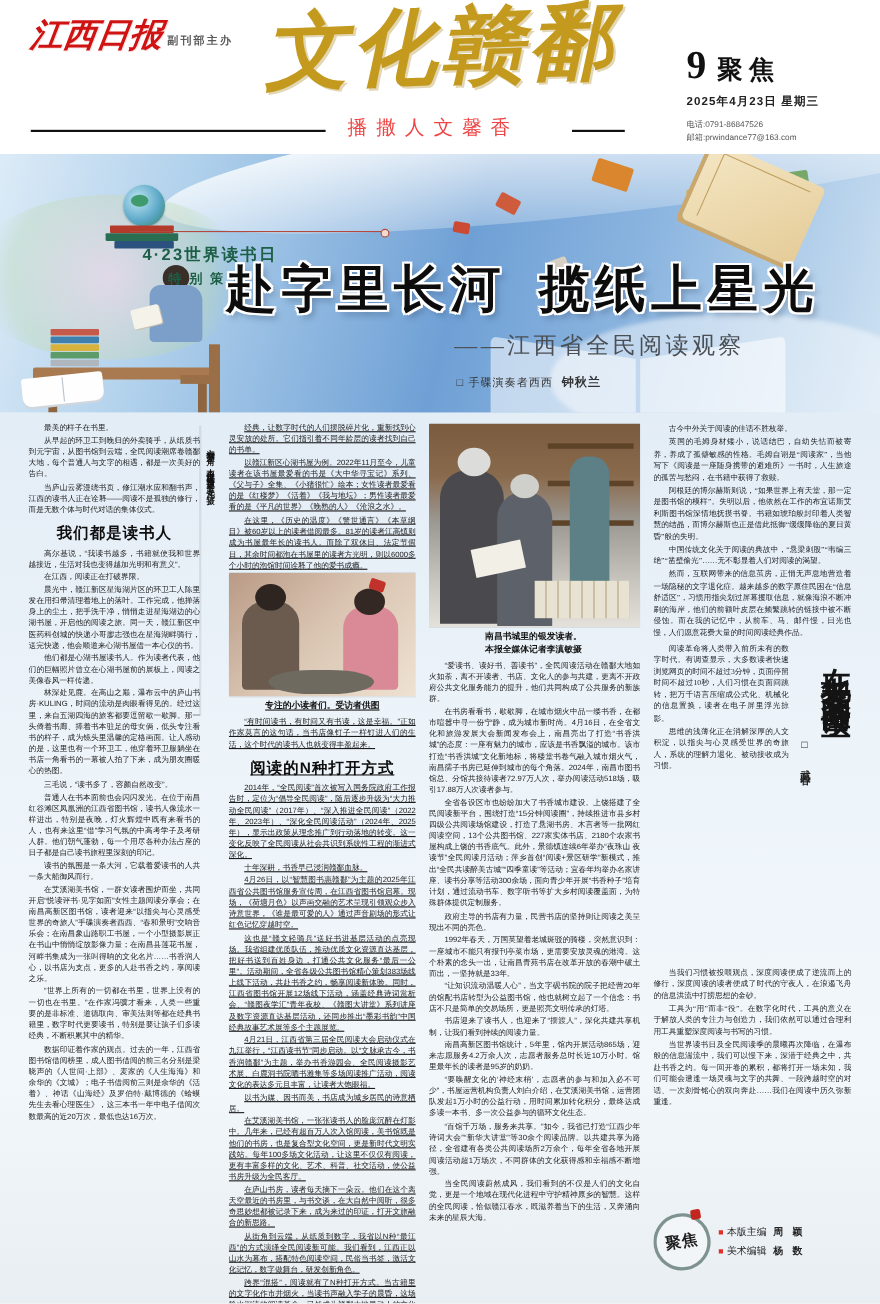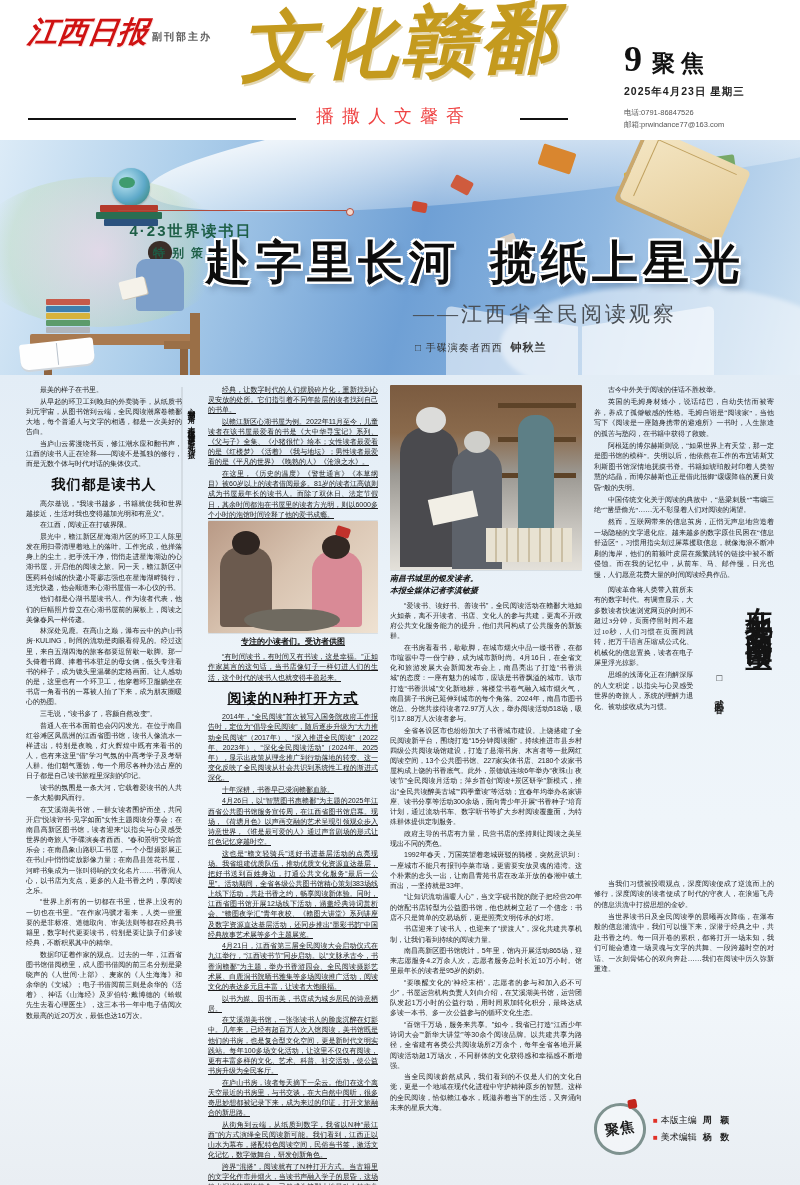--- a/index.html
+++ b/index.html
@@ -113,21 +113,21 @@
   .photo-silver{height:185px;background:linear-gradient(180deg,#7b5b40 0%,#8a6a4c 26%,#9b9892 48%,#c9c6c0 78%,#e4e1da 100%);}
   .shelf{position:absolute;right:6px;width:78px;height:5px;background:#5d4328;}
   .sh1{top:18px;} .sh2{top:52px;} .sh3{top:88px;}
   .person-gray{position:absolute;left:10px;top:42px;width:58px;height:140px;border-radius:26px 26px 0 0;background:#4a4a4e;}
   .hair-white{position:absolute;left:26px;top:22px;width:30px;height:26px;border-radius:50%;background:#dcdcda;}
   .person-gray2{position:absolute;left:62px;top:62px;width:50px;height:122px;border-radius:24px 24px 0 0;background:#5d626a;}
   .hair-white2{position:absolute;left:74px;top:46px;width:26px;height:22px;border-radius:50%;background:#cfcfcb;}
   .person-teal{position:absolute;left:128px;top:30px;width:36px;height:120px;border-radius:16px 16px 0 0;background:#5d7f86;}
   .paper-white{position:absolute;left:40px;top:110px;width:46px;height:26px;background:#f2efe6;transform:rotate(-12deg);}
   .books-pile{position:absolute;left:96px;bottom:8px;width:86px;height:34px;background:repeating-linear-gradient(90deg,#e8e2d2 0 9px,#cbbfa4 9px 11px);}
-  .cap-silver{text-align:left;margin:3px 2px 4px 0;font-style:italic;}
+  .cap-silver{text-align:center;margin:3px 2px 4px 0;}
 
   .photo-kids{height:112px;background:linear-gradient(135deg,#b99a86 0%,#d8c3b0 45%,#efe2d2 100%);}
   .kid1{position:absolute;left:12px;top:26px;width:52px;height:80px;border-radius:20px 20px 4px 4px;background:#6b5a4e;}
   .kid1::after{content:"";position:absolute;left:12px;top:-16px;width:28px;height:24px;border-radius:50%;background:#2e2521;}
   .kid2{position:absolute;right:16px;top:30px;width:50px;height:76px;border-radius:20px 20px 4px 4px;background:#d98a96;}
   .kid2::after{content:"";position:absolute;left:10px;top:-16px;width:28px;height:24px;border-radius:50%;background:#332823;}
   .redbow{position:absolute;right:28px;top:6px;width:14px;height:10px;background:#c0322b;border-radius:2px;transform:rotate(18deg);}
   .basin{position:absolute;left:36px;bottom:2px;width:96px;height:22px;border-radius:50%/60%;background:#6f6a60;}
   .cap-kids{text-align:center;margin:3px 0 4px;}
 
@@ -144,21 +144,21 @@
   .giraffe-head{position:absolute;left:66px;top:8px;width:26px;height:16px;background:#cfe08a;border-radius:8px;transform:rotate(14deg);}
   .giraffe-body{position:absolute;left:8px;top:120px;width:58px;height:64px;background:#cddd7a;border-radius:40% 50% 30% 30%;}
   .giraffe-leg{position:absolute;left:18px;top:178px;width:9px;height:58px;background:#c9d972;}
   .giraffe-leg2{position:absolute;left:42px;top:178px;width:9px;height:58px;background:#bfce67;}
   .floor{position:absolute;left:0;bottom:0;width:100%;height:26px;background:linear-gradient(180deg,#f4f1ec,#ffffff);}
   .vcap{writing-mode:vertical-rl;font-size:7.5px;font-weight:bold;color:#111;letter-spacing:1.5px;
     font-family:"Liberation Serif",serif;padding-top:14px;}
 
   
   .essay p{font-family:"Liberation Serif",serif;font-size:7px;line-height:1.5;color:#22252a;}
-  .essay-mid{display:flex;gap:19px;height:292px;margin:3px 0 2px;flex-shrink:0;}
+  .essay-mid{display:flex;gap:7px;height:292px;margin:3px 0 2px;flex-shrink:0;}
   .essay-narrow{flex:1;overflow:hidden;}
   .essay-author{writing-mode:vertical-rl;font-size:9.5px;font-weight:bold;color:#222;letter-spacing:3px;
     padding-top:88px;font-family:"Liberation Serif",serif;}
   .essay-vtitle{writing-mode:vertical-rl;text-orientation:upright;font-size:27px;font-weight:900;
     letter-spacing:5px;line-height:1.1;color:#141414;font-family:"DejaVu Sans",sans-serif;}
 
   .page-footer{margin-top:auto;flex-shrink:0;display:flex;align-items:center;gap:7px;padding:6px 2px 30px 0;}
   .seal{width:46px;height:46px;border-radius:50%;border:3px solid #7e928f;position:relative;flex-shrink:0;
     display:flex;align-items:center;justify-content:center;transform:rotate(-10deg);background:rgba(255,255,255,.35);}
   .seal-text{font-family:"Liberation Serif",serif;font-weight:900;font-size:14px;color:#1c1c1c;letter-spacing:1px;}
@@ -355,20 +355,21 @@
       <p>然而，互联网带来的信息茧房，正悄无声息地营造着一场隐秘的文字退化症。越来越多的数字原住民困在“信息舒适区”，习惯用指尖划过屏幕攫取信息，就像海浪不断冲刷的海岸，他们的前额叶皮层在频繁跳转的链接中被不断侵蚀。而在我的记忆中，从前车、马、邮件慢，日光也慢，人们愿意花费大量的时间阅读经典作品。</p>
       <div class="essay-mid">
         <div class="essay-narrow">
           <p>阅读革命将人类带入前所未有的数字时代。有调查显示，大多数读者快速浏览网页的时间不超过3分钟，页面停留时间不超过10秒，人们习惯在页面间跳转，把万千语言压缩成公式化、机械化的信息置换，读者在电子屏里浮光掠影。</p>
           <p>思维的浅薄化正在消解深厚的人文积淀，以指尖与心灵感受世界的奇旅人，系统的理解力退化、被动接收成为习惯。</p>
         </div>
         <div class="essay-author">□ 武向春</div>
         <div class="essay-vtitle">在地老天荒的阅读里</div>
       </div>
       <p>当我们习惯被投喂观点，深度阅读便成了逆流而上的修行，深度阅读的读者便成了时代的守夜人，在浪遏飞舟的信息洪流中打捞思想的金砂。</p>
+      <p>工具为“用”而非“役”。在数字化时代，工具的意义在于解放人类的专注力与创造力，我们依然可以通过合理利用工具重塑深度阅读与书写的习惯。</p>
       <p>当世界读书日及全民阅读季的晨曦再次降临，在瀑布般的信息湍流中，我们可以慢下来，深潜于经典之中，共赴书香之约。每一回开卷的累积，都将打开一场未知，我们可能会遭逢一场灵魂与文字的共舞、一段跨越时空的对话、一次刻骨铭心的双向奔赴……我们在阅读中历久弥新重逢。</p>
 
       <div class="page-footer">
         <div class="seal">
           <span class="seal-text">聚焦</span>
           <span class="seal-dot"></span>
         </div>
         <div class="editors">
           <div>
             <span class="redsq">■</span><span>本版主编</span><b>周 颖</b>

